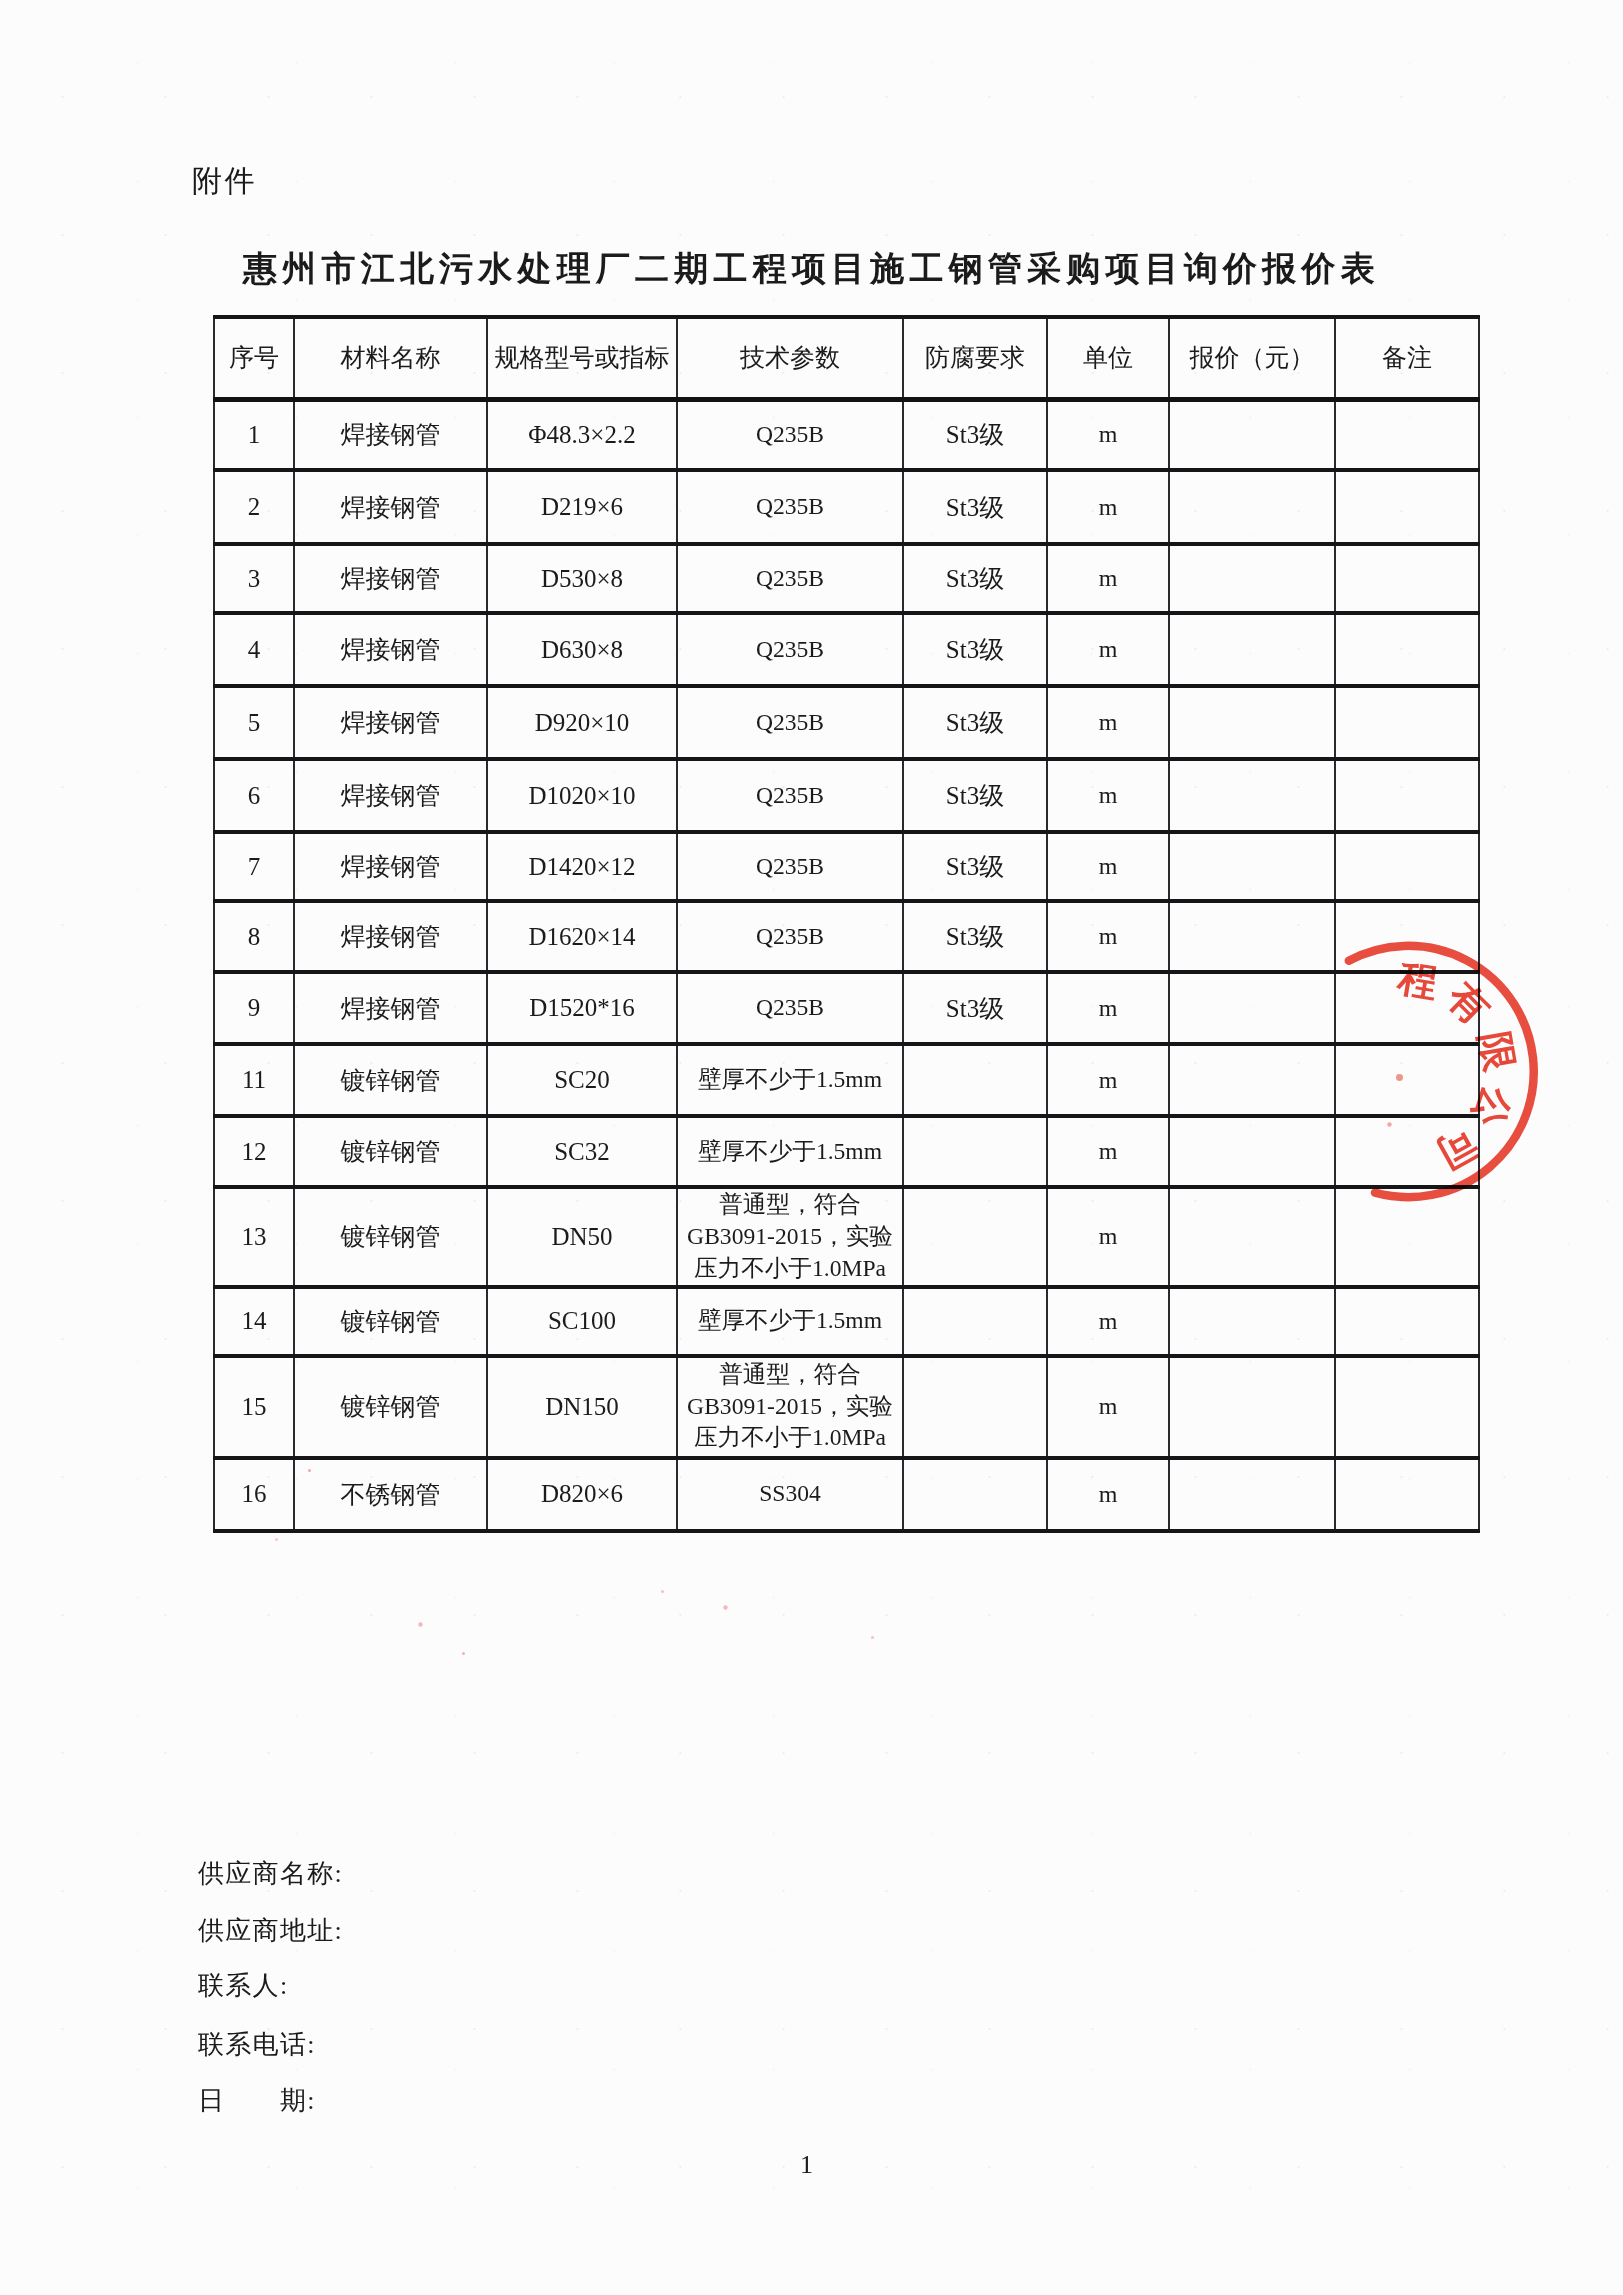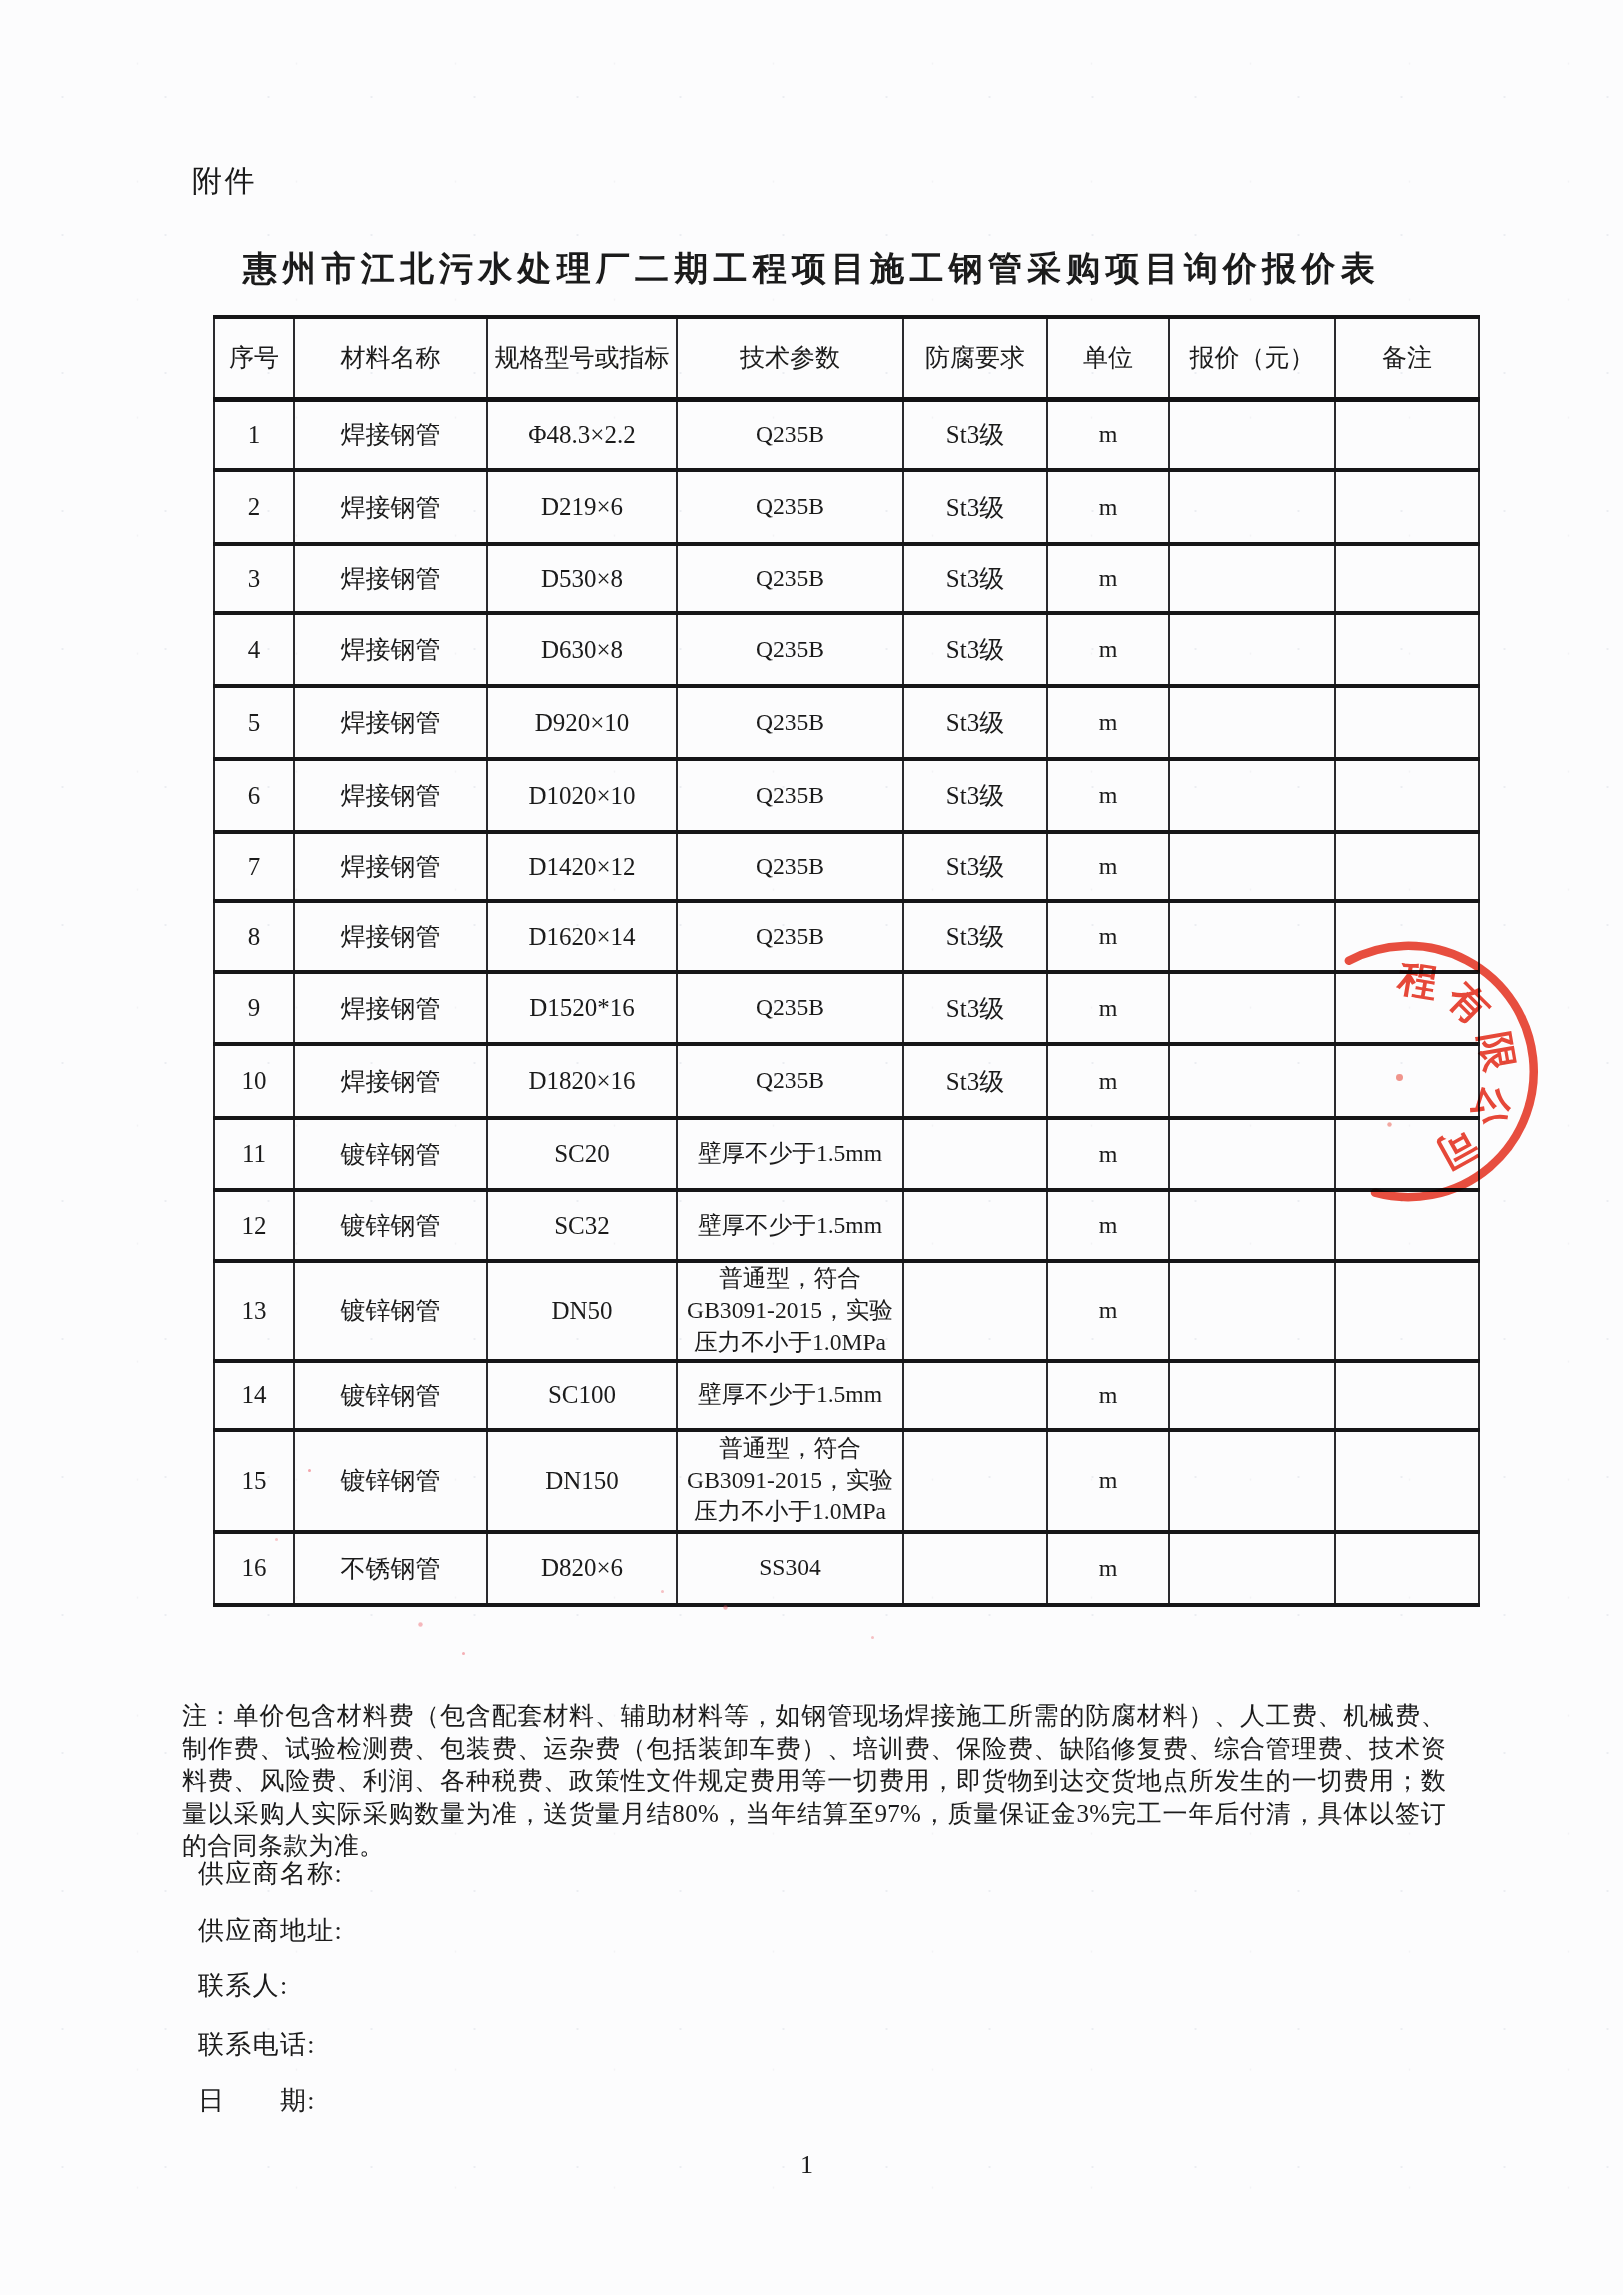--- a/index.html
+++ b/index.html
@@ -194,30 +194,20 @@
         <tr style="height: 72px;">
           <td>9</td>
           <td>焊接钢管</td>
           <td>D1520*16</td>
           <td>Q235B</td>
           <td>St3级</td>
           <td>m</td>
           <td></td>
           <td></td>
         </tr>
-        <tr style="height: 74px;">
-          <td>10</td>
-          <td>焊接钢管</td>
-          <td>D1820×16</td>
-          <td>Q235B</td>
-          <td>St3级</td>
-          <td>m</td>
-          <td></td>
-          <td></td>
-        </tr>
         <tr style="height: 72px;">
           <td>11</td>
           <td>镀锌钢管</td>
           <td>SC20</td>
           <td>壁厚不少于1.5mm</td>
           <td></td>
           <td>m</td>
           <td></td>
           <td></td>
         </tr>
@@ -267,21 +257,20 @@
           <td>D820×6</td>
           <td>SS304</td>
           <td></td>
           <td>m</td>
           <td></td>
           <td></td>
         </tr>
       </tbody>
   </table>
 
-  <div class="note">注：单价包含材料费（包含配套材料、辅助材料等，如钢管现场焊接施工所需的防腐材料）、人工费、机械费、制作费、试验检测费、包装费、运杂费（包括装卸车费）、培训费、保险费、缺陷修复费、综合管理费、技术资料费、风险费、利润、各种税费、政策性文件规定费用等一切费用，即货物到达交货地点所发生的一切费用；数量以采购人实际采购数量为准，送货量月结80%，当年结算至97%，质量保证金3%完工一年后付清，具体以签订的合同条款为准。</div>
 
   <div class="field-label" style="top:1856px">供应商名称:</div>
   <div class="field-label" style="top:1913px">供应商地址:</div>
   <div class="field-label" style="top:1968px">联系人:</div>
   <div class="field-label" style="top:2027px">联系电话:</div>
   <div class="field-label" style="top:2083px">日　　期:</div>
 
   <div class="page-number">1</div>
 
   <div class="pink-specks"></div>

